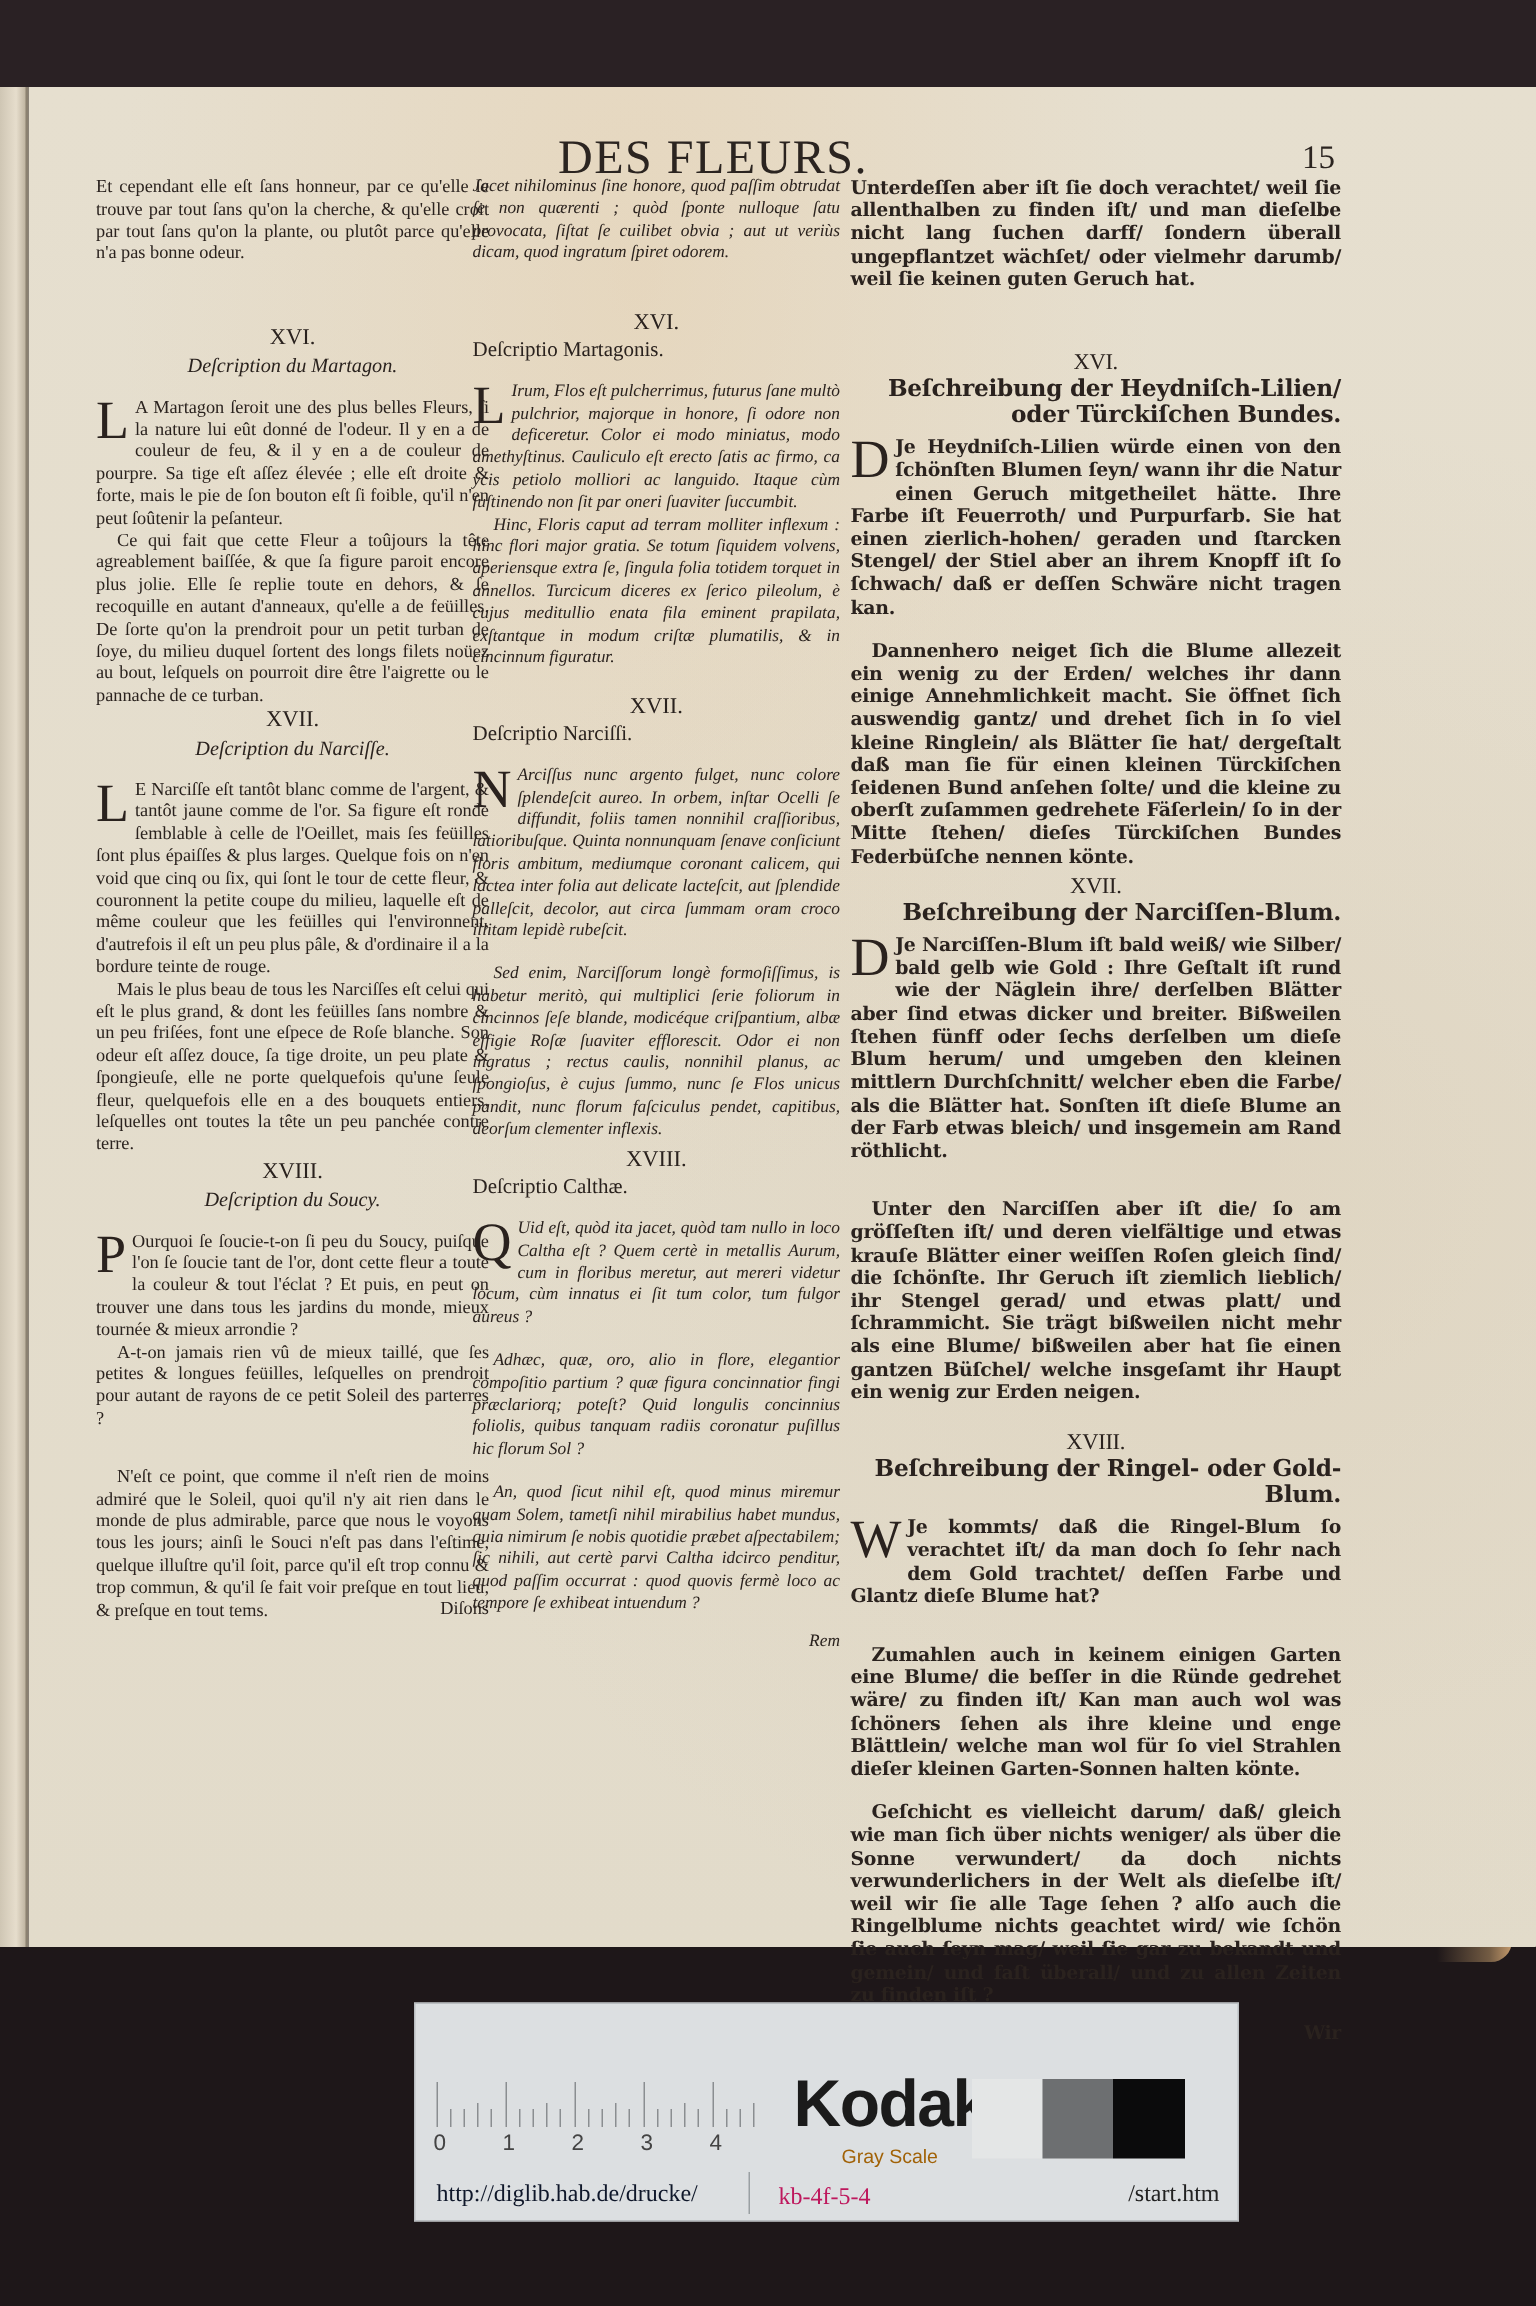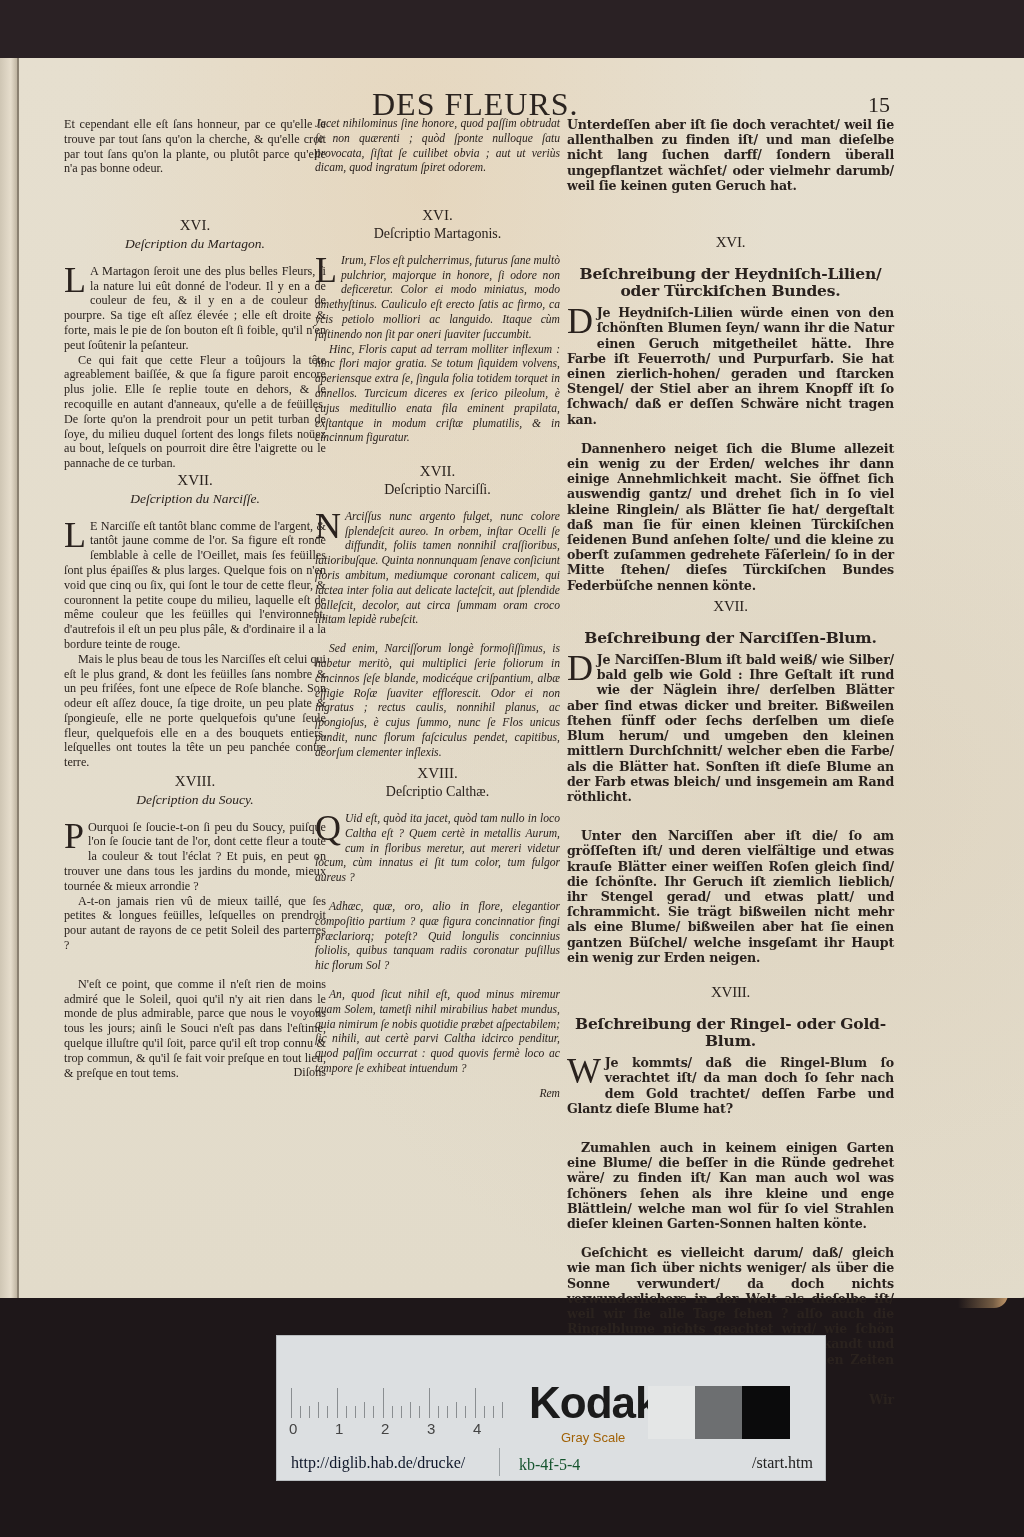--- a/index.html
+++ b/index.html
@@ -31,43 +31,43 @@
 
   .col { position:absolute; color:#2a221e; }
   .col-fr { left:64px; width:262px; top:117px; font-size:12.2px; line-height:14.8px; }
   .col-la { left:315px; width:245px; top:117px; font-size:11.6px; line-height:14.8px; font-style:italic; }
   .col-de { left:567px; width:327px; top:117px; font-size:12.6px; line-height:15.2px; font-weight:bold; font-family:"DejaVu Serif", serif; letter-spacing:-0.2px; }
 
   .para { text-align:justify; margin:0; }
   .indent { text-indent:14px; }
   .sec-num { text-align:center; font-size:15px; margin-top:18px; font-style:normal; font-weight:normal; font-family:"Liberation Serif", serif; }
   .sec-title-fr { text-align:center; font-style:italic; font-size:13.5px; margin:4px 0 12px; }
-  .sec-title-la { text-align:center; font-style:normal; font-size:14px; margin:4px 0 12px; }
-  .sec-title-de { text-align:center; font-size:15.5px; margin:15px 0 6px; line-height:17px; }
+  .sec-title-la { font-style:normal; font-size:14px; margin:4px 0 12px; }
+  .sec-title-de { text-align:right; font-size:15.5px; margin:0 0 6px; line-height:17px; }
   .dropcap { float:left; font-size:36px; line-height:30px; margin:1px 4px 0 0; font-style:normal; font-weight:normal; font-family:"Liberation Serif", serif; }
   .catch { text-align:right; margin-top:10px; }
   .gap { height:14px; }
   .gap-lg { height:24px; }
 
   
   .target {
     position:absolute; left:276px; top:1335px; width:548px; height:144px;
     background:#dcdfe1; border:1px solid #b9bdc0;
   }
   .target-title { position:absolute; left:14px; top:8px; font-size:28px; font-weight:bold; font-family:"Liberation Serif", serif; color:#1a1a1a; white-space:nowrap; }
   .ruler { position:absolute; left:14px; top:52px; width:214px; height:30px; }
   .ruler .tick { position:absolute; bottom:0; width:1px; background:#8a8e91; }
   .ruler-nums { position:absolute; left:12px; top:84px; width:220px; font-family:"Liberation Sans", sans-serif; font-size:15px; color:#444; }
   .ruler-nums span { position:absolute; }
   .kodak { position:absolute; left:252px; top:42px; font-family:"Liberation Sans", sans-serif; font-weight:bold; font-size:44px; color:#1b1b1b; letter-spacing:-1px; }
   .grayscale-label { position:absolute; left:284px; top:94px; font-family:"Liberation Sans", sans-serif; font-size:13px; color:#a16207; }
   .swatch { position:absolute; top:50px; height:53px; width:47px; }
   .target-url { position:absolute; left:14px; top:118px; font-size:16px; color:#0f172a; }
   .target-divider { position:absolute; left:222px; top:112px; width:1px; height:28px; background:#9aa0a3; }
-  .target-id { position:absolute; left:242px; top:120px; font-size:16px; color:#14532d; }
+  .target-id { position:absolute; left:242px; top:120px; font-size:16px; color:#be185d; }
   .target-start { position:absolute; right:12px; top:118px; font-size:16px; color:#222; }
 </style>
 </head>
 <body>
 
 <div class="top-dark"></div>
 <div class="spine"></div>
 <div class="spine-line"></div>
 <div class="page-edge"></div>
 <div class="page"></div>

